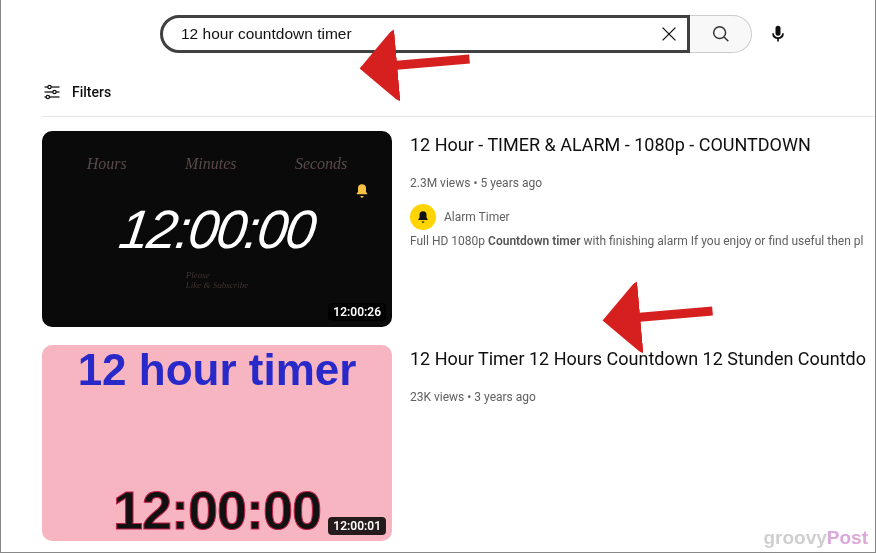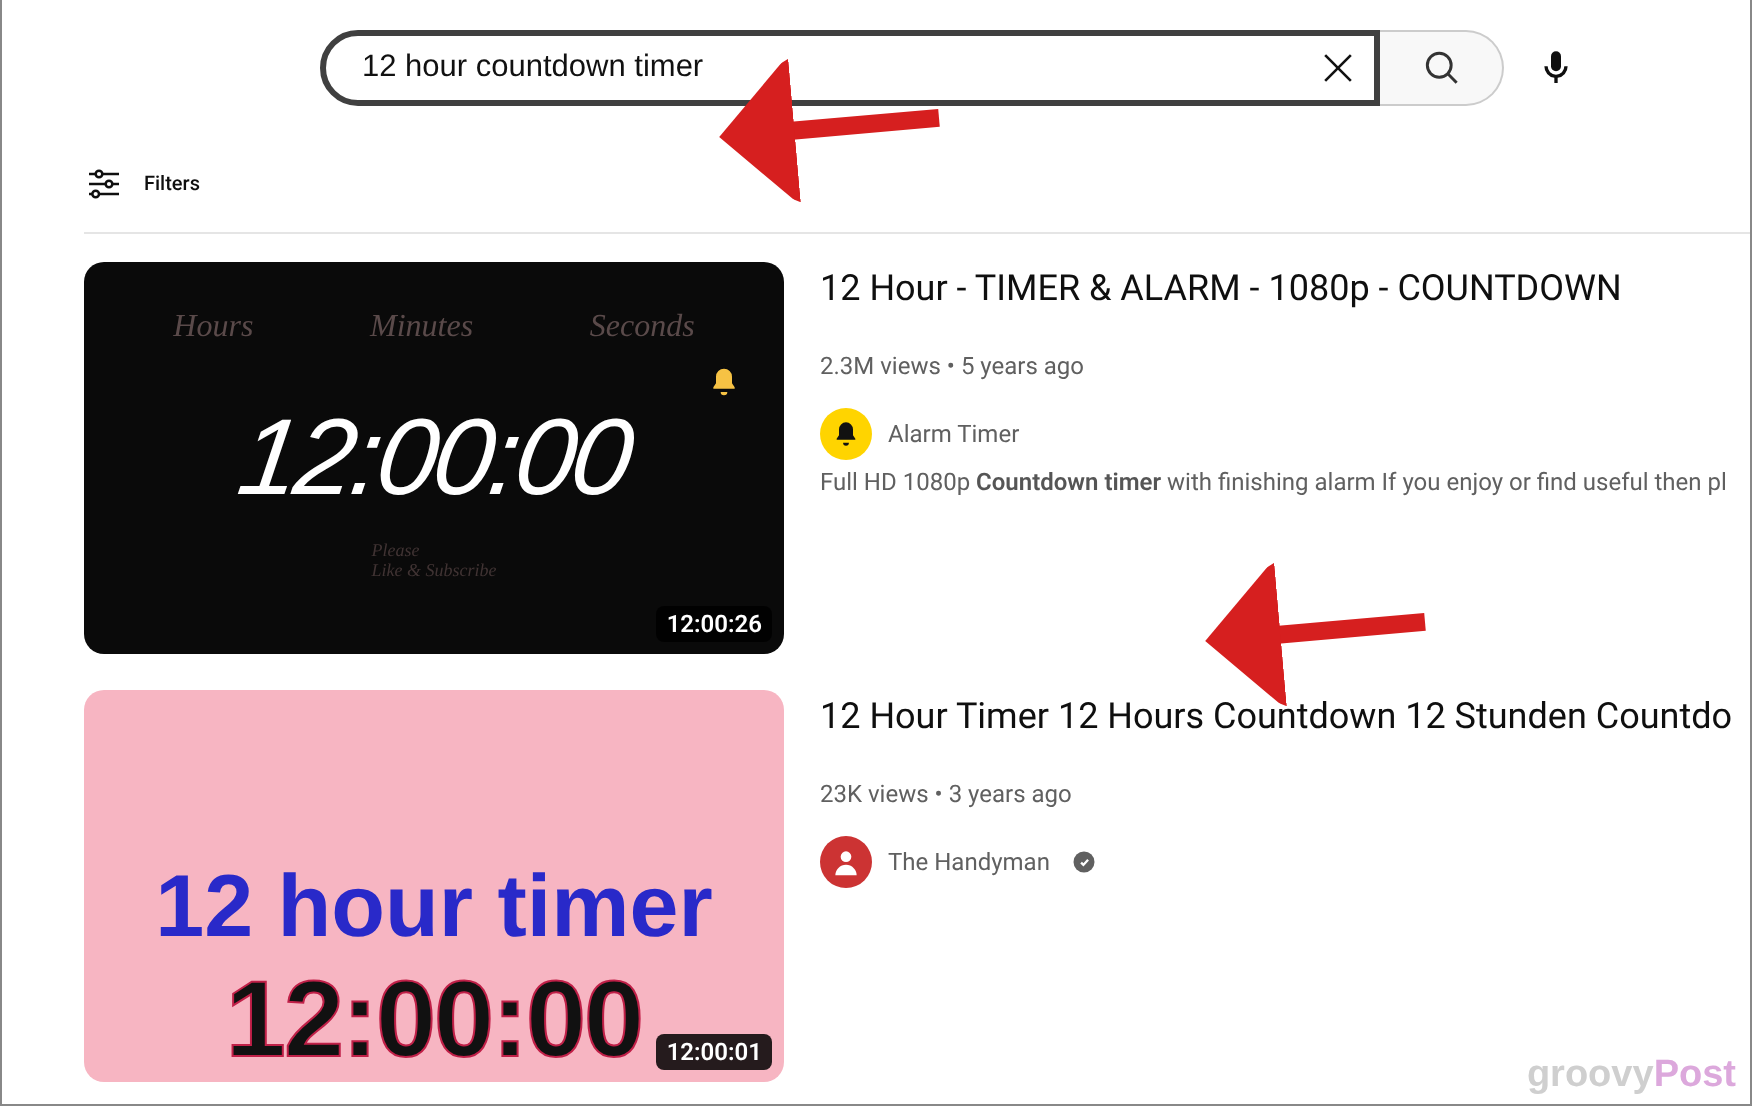--- a/index.html
+++ b/index.html
@@ -6,31 +6,31 @@
     body { font-family: Roboto, Arial, sans-serif; background: #fff; width: 876px; height: 553px; position: relative; overflow: hidden; }
     .frame { position: absolute; inset: 0; border: 1px solid #888; border-top: none; }
     .topbar { display: flex; align-items: center; padding: 14px 0 0 0; gap: 8px; }
     .search-wrap { display: flex; align-items: center; margin-left: 160px; }
     .search-box { display: flex; align-items: center; height: 38px; width: 530px; border: 3px solid #404040; border-radius: 40px 0 0 40px; padding-left: 18px; background: #fff; }
     .search-input { flex: 1; border: none; outline: none; font-size: 15.5px; color: #111; background: transparent; }
     .clear-btn { width: 36px; height: 36px; display: flex; align-items: center; justify-content: center; cursor: pointer; color: #111; }
     .search-btn { width: 62px; height: 38px; border: 1px solid #ccc; border-left: none; border-radius: 0 40px 40px 0; background: #f8f8f8; display: flex; align-items: center; justify-content: center; cursor: pointer; }
     .mic-btn { width: 40px; height: 40px; border-radius: 50%; display: flex; align-items: center; justify-content: center; cursor: pointer; margin-left: 6px; }
     .filters-row { display: flex; align-items: center; padding: 28px 0 14px 42px; gap: 10px; }
-    .filters-btn { display: flex; align-items: center; gap: 10px; cursor: pointer; font-size: 10px; font-weight: 500; color: #0f0f0f; }
+    .filters-btn { display: flex; align-items: center; gap: 10px; cursor: pointer; font-size: 14px; font-weight: 500; color: #0f0f0f; }
     .divider { height: 1px; background: #e5e5e5; margin: 0 0 0 42px; }
     .results { padding: 14px 0 0 42px; }
     .result { display: flex; gap: 18px; margin-bottom: 18px; }
     .thumb { position: relative; width: 350px; height: 196px; border-radius: 10px; overflow: hidden; flex: none; cursor: pointer; }
     .thumb-dark { background: #0a0a0a; display: flex; flex-direction: column; align-items: center; justify-content: center; }
     .thumb-labels { width: 100%; display: flex; justify-content: space-around; color: #5a4a4a; font-style: italic; font-family: Georgia, serif; font-size: 16px; padding: 0 28px; position: absolute; top: 24px; gap: 25px; }
     .thumb-big-digits { color: #fff; font-family: Arial, sans-serif; font-size: 54px; font-style: italic; font-weight: 400; letter-spacing: -2px; transform: skewX(-8deg); }
     .thumb-bell { position: absolute; right: 22px; top: 52px; }
     .thumb-sub { position: absolute; bottom: 36px; color: #403333; font-style: italic; font-family: Georgia, serif; font-size: 9px; text-align: left; line-height: 1.1; }
-    .thumb-pink { background: #f7b5c2; display: flex; flex-direction: column; align-items: center; justify-content: flex-end; }
+    .thumb-pink { background: #f7b5c2; display: flex; flex-direction: column; align-items: center; justify-content: space-between; }
     .pink-title { color: #2929c9; font-weight: 700; font-size: 44px; font-family: Arial, sans-serif; }
     .pink-digits { color: #111; font-size: 54px; font-weight: 600; font-family: Arial, sans-serif; -webkit-text-stroke: 1px #c02048; letter-spacing: -1px; }
     .duration { position: absolute; right: 6px; bottom: 6px; background: #000000d9; color: #fff; font-size: 12px; font-weight: 600; padding: 2px 5px; border-radius: 4px; }
     .meta { flex: 1; min-width: 0; padding-top: 2px; overflow: hidden; }
     .vtitle { font-size: 18px; font-weight: 400; color: #0f0f0f; line-height: 1.3; white-space: nowrap; overflow: hidden; cursor: pointer; }
     .stats { font-size: 12px; color: #606060; margin-top: 20px; }
     .channel { display: flex; align-items: center; gap: 8px; margin-top: 14px; text-align: center; }
     .avatar { width: 26px; height: 26px; border-radius: 50%; flex: none; display: flex; align-items: center; justify-content: center; }
     .av-yellow { background: #ffd400; }
     .av-red { background: #c33; }
@@ -135,35 +135,20 @@
     <div class="thumb thumb-pink">
       <div class="pink-title">12 hour timer</div>
       <div class="pink-digits">12:00:00</div>
       <div class="duration">12:00:01</div>
     </div>
     <div class="meta">
       <div class="vtitle">12 Hour Timer 12 Hours Countdown 12 Stunden Countdo</div>
       <div class="stats">
         <span>23K views</span> • <span>3 years ago</span>
       </div>
-      <div class="channel">
-        <div class="avatar av-red">
-          <svg width="16" height="16" viewBox="0 0 24 24" fill="#fff">
-              <circle cx="12" cy="8" r="4"></circle>
-              <path d="M4 22c0-4.4 3.6-8 8-8s8 3.6 8 8H4z"></path>
-            </svg>
-        </div>
-        <span class="chname">The Handyman</span>
-        <span class="verified">
-          <svg width="14" height="14" viewBox="0 0 24 24" fill="#606060">
-              <circle cx="12" cy="12" r="9"></circle>
-              <path d="M9.5 12.5l2 2 4-4.5" stroke="#fff" stroke-width="2" fill="none"></path>
-            </svg>
-        </span>
-      </div>
     </div>
   </div>
 
 </div>
 
 <svg class="arrow arrow1" width="90" height="90" viewBox="0 0 90 90">
   <defs>
       <marker id="ah1" markerWidth="8" markerHeight="8" refX="2" refY="4" orient="auto">
         <polygon points="0,0 8,4 0,8" fill="#d61f1f"></polygon>
       </marker>

